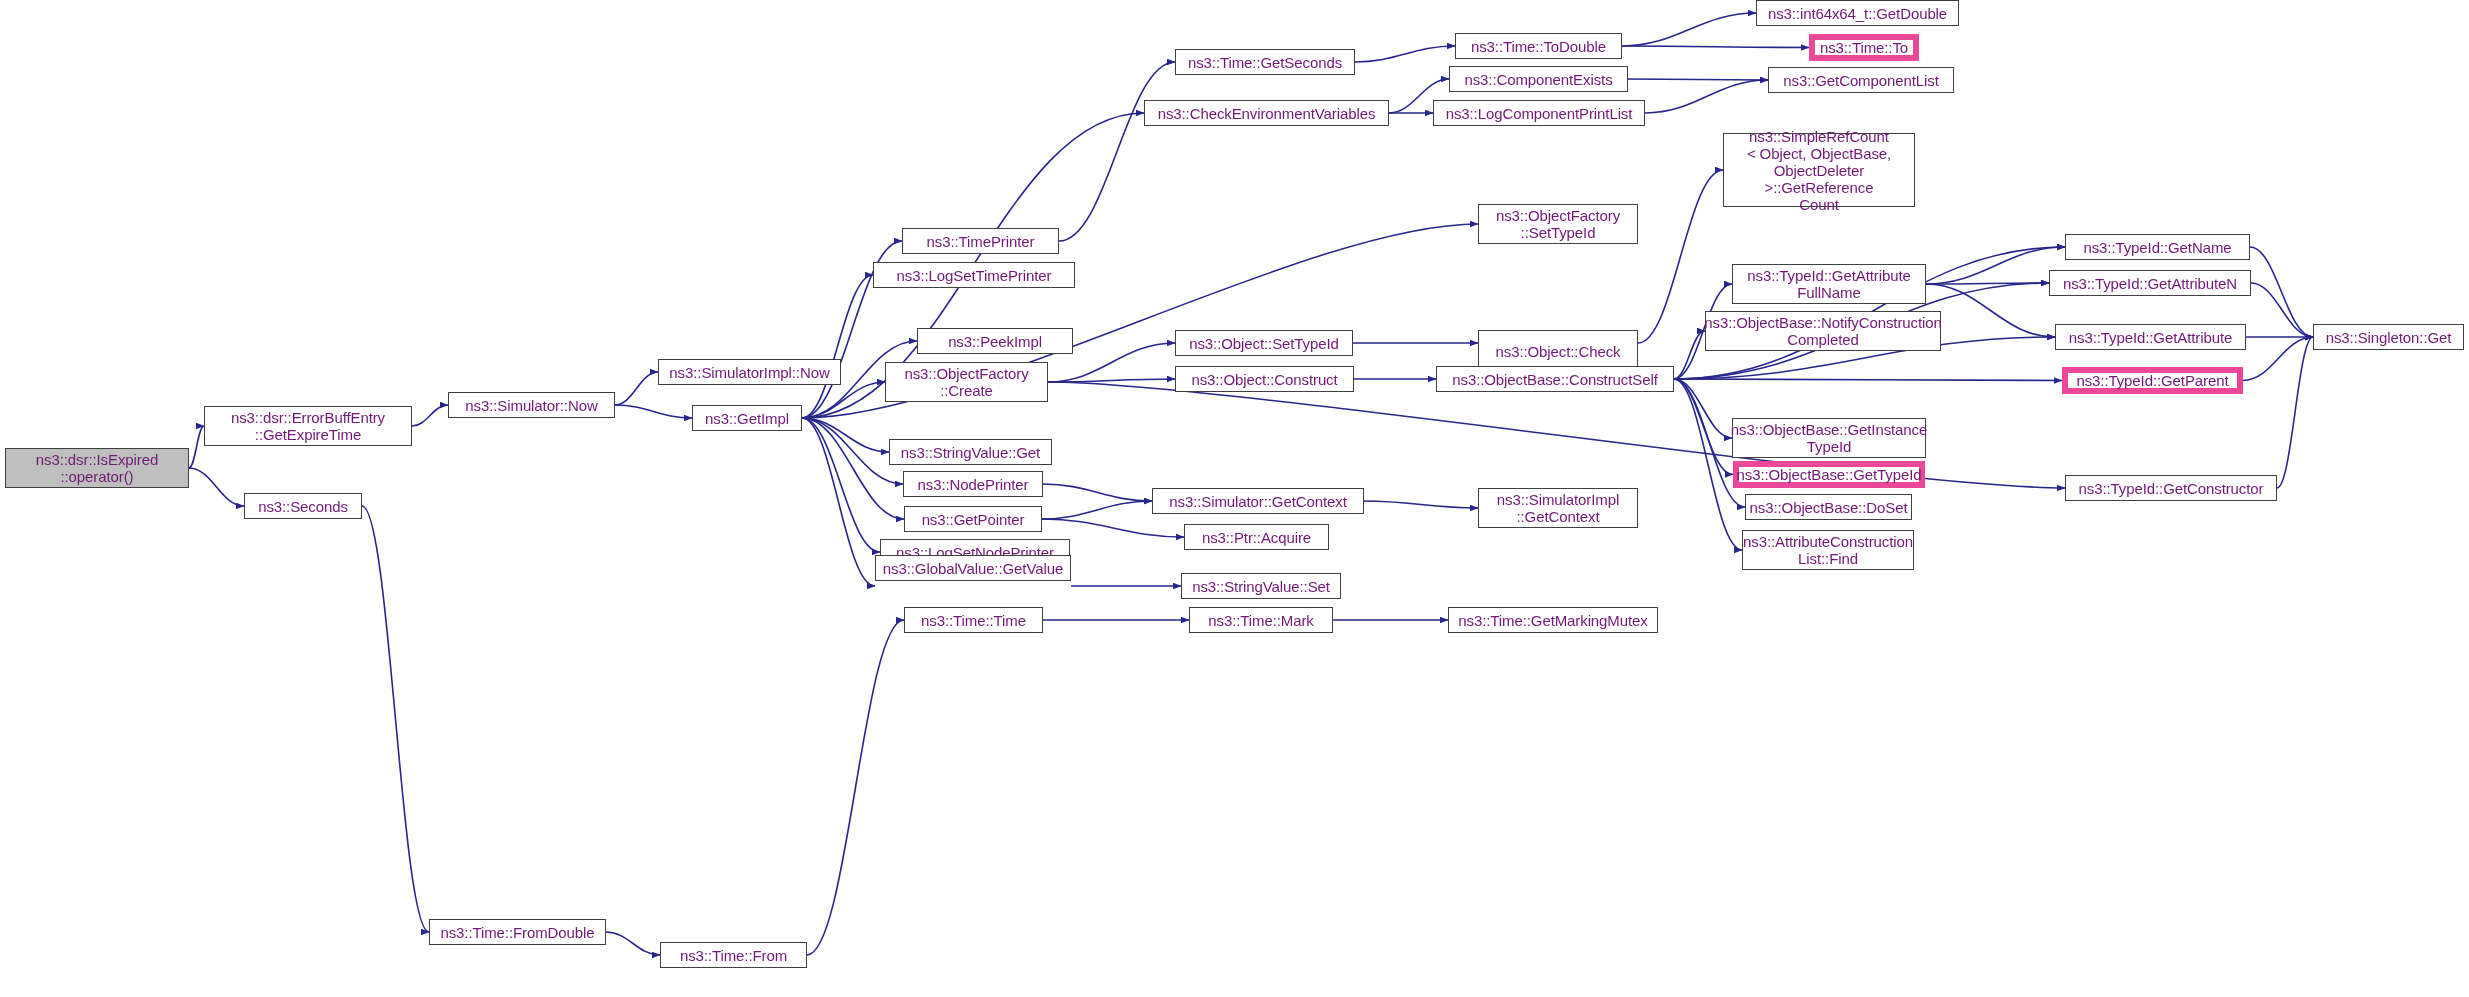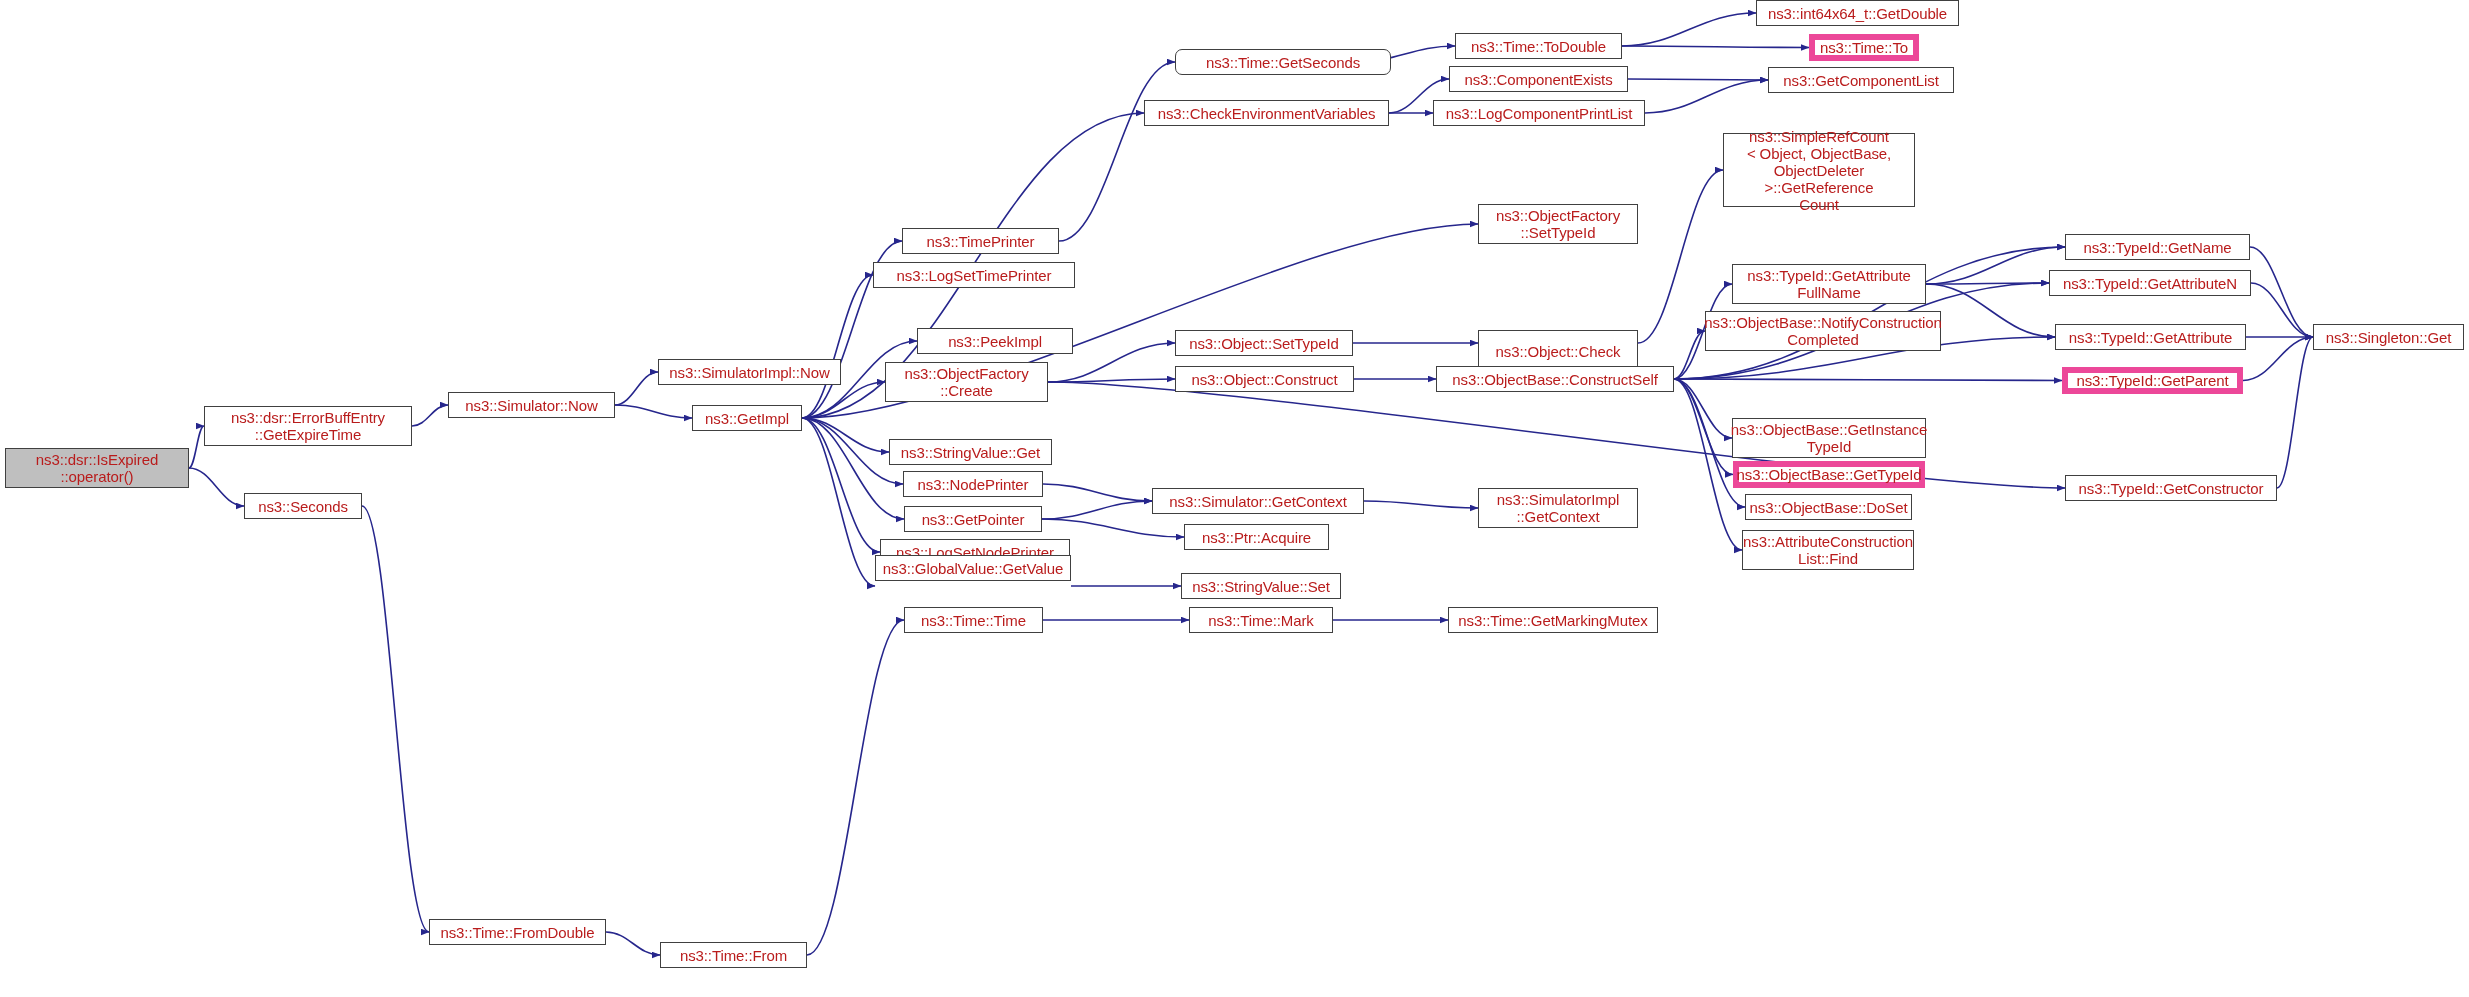--- a/index.html
+++ b/index.html
@@ -26,21 +26,21 @@
   }
   .node {
     position: absolute;
     box-sizing: border-box;
     display: flex;
     align-items: center;
     justify-content: center;
     text-align: center;
     background: #ffffff;
     border: 1px solid #404040;
-    color: #b91c1c;
+    color: #701a75;
     font-size: 15px;
     line-height: 17px;
     letter-spacing: -0.1px;
     padding: 1px 4px;
     white-space: pre-line;
     z-index: 5;
   }
   .node.root {
     background: #bfbfbf;
     border-color: #404040;
@@ -136,21 +136,21 @@
       <div class="node" style="left: 917px; top: 328px; width: 156px; height: 26px;">ns3::PeekImpl</div>
       <div class="node" style="left: 885px; top: 362px; width: 163px; height: 40px;">ns3::ObjectFactory
 ::Create</div>
       <div class="node" style="left: 889px; top: 439px; width: 163px; height: 26px;">ns3::StringValue::Get</div>
       <div class="node" style="left: 903px; top: 471px; width: 140px; height: 26px;">ns3::NodePrinter</div>
       <div class="node" style="left: 904px; top: 506px; width: 138px; height: 26px;">ns3::GetPointer</div>
       <div class="node" style="left: 880px; top: 539px; width: 190px; height: 26px;">ns3::LogSetNodePrinter</div>
       <div class="node" style="left: 875px; top: 555px; width: 196px; height: 26px;">ns3::GlobalValue::GetValue</div>
       <div class="node" style="left: 904px; top: 607px; width: 139px; height: 26px;">ns3::Time::Time</div>
       <div class="node" style="left: 1144px; top: 100px; width: 245px; height: 26px;">ns3::CheckEnvironmentVariables</div>
-      <div class="node" style="left: 1175px; top: 49px; width: 216px; height: 26px; border-radius: 7px;">ns3::Time::GetSeconds</div>
+      <div class="node" style="left: 1175px; top: 49px; width: 180px; height: 26px;">ns3::Time::GetSeconds</div>
       <div class="node" style="left: 1175px; top: 330px; width: 178px; height: 26px;">ns3::Object::SetTypeId</div>
       <div class="node" style="left: 1175px; top: 366px; width: 179px; height: 26px;">ns3::Object::Construct</div>
       <div class="node" style="left: 1152px; top: 488px; width: 212px; height: 26px;">ns3::Simulator::GetContext</div>
       <div class="node" style="left: 1184px; top: 524px; width: 145px; height: 26px;">ns3::Ptr::Acquire</div>
       <div class="node" style="left: 1181px; top: 573px; width: 160px; height: 26px;">ns3::StringValue::Set</div>
       <div class="node" style="left: 1189px; top: 607px; width: 144px; height: 26px;">ns3::Time::Mark</div>
       <div class="node" style="left: 1455px; top: 33px; width: 167px; height: 26px;">ns3::Time::ToDouble</div>
       <div class="node" style="left: 1449px; top: 66px; width: 179px; height: 26px;">ns3::ComponentExists</div>
       <div class="node" style="left: 1433px; top: 100px; width: 212px; height: 26px;">ns3::LogComponentPrintList</div>
       <div class="node" style="left: 1478px; top: 204px; width: 160px; height: 40px;">ns3::ObjectFactory

